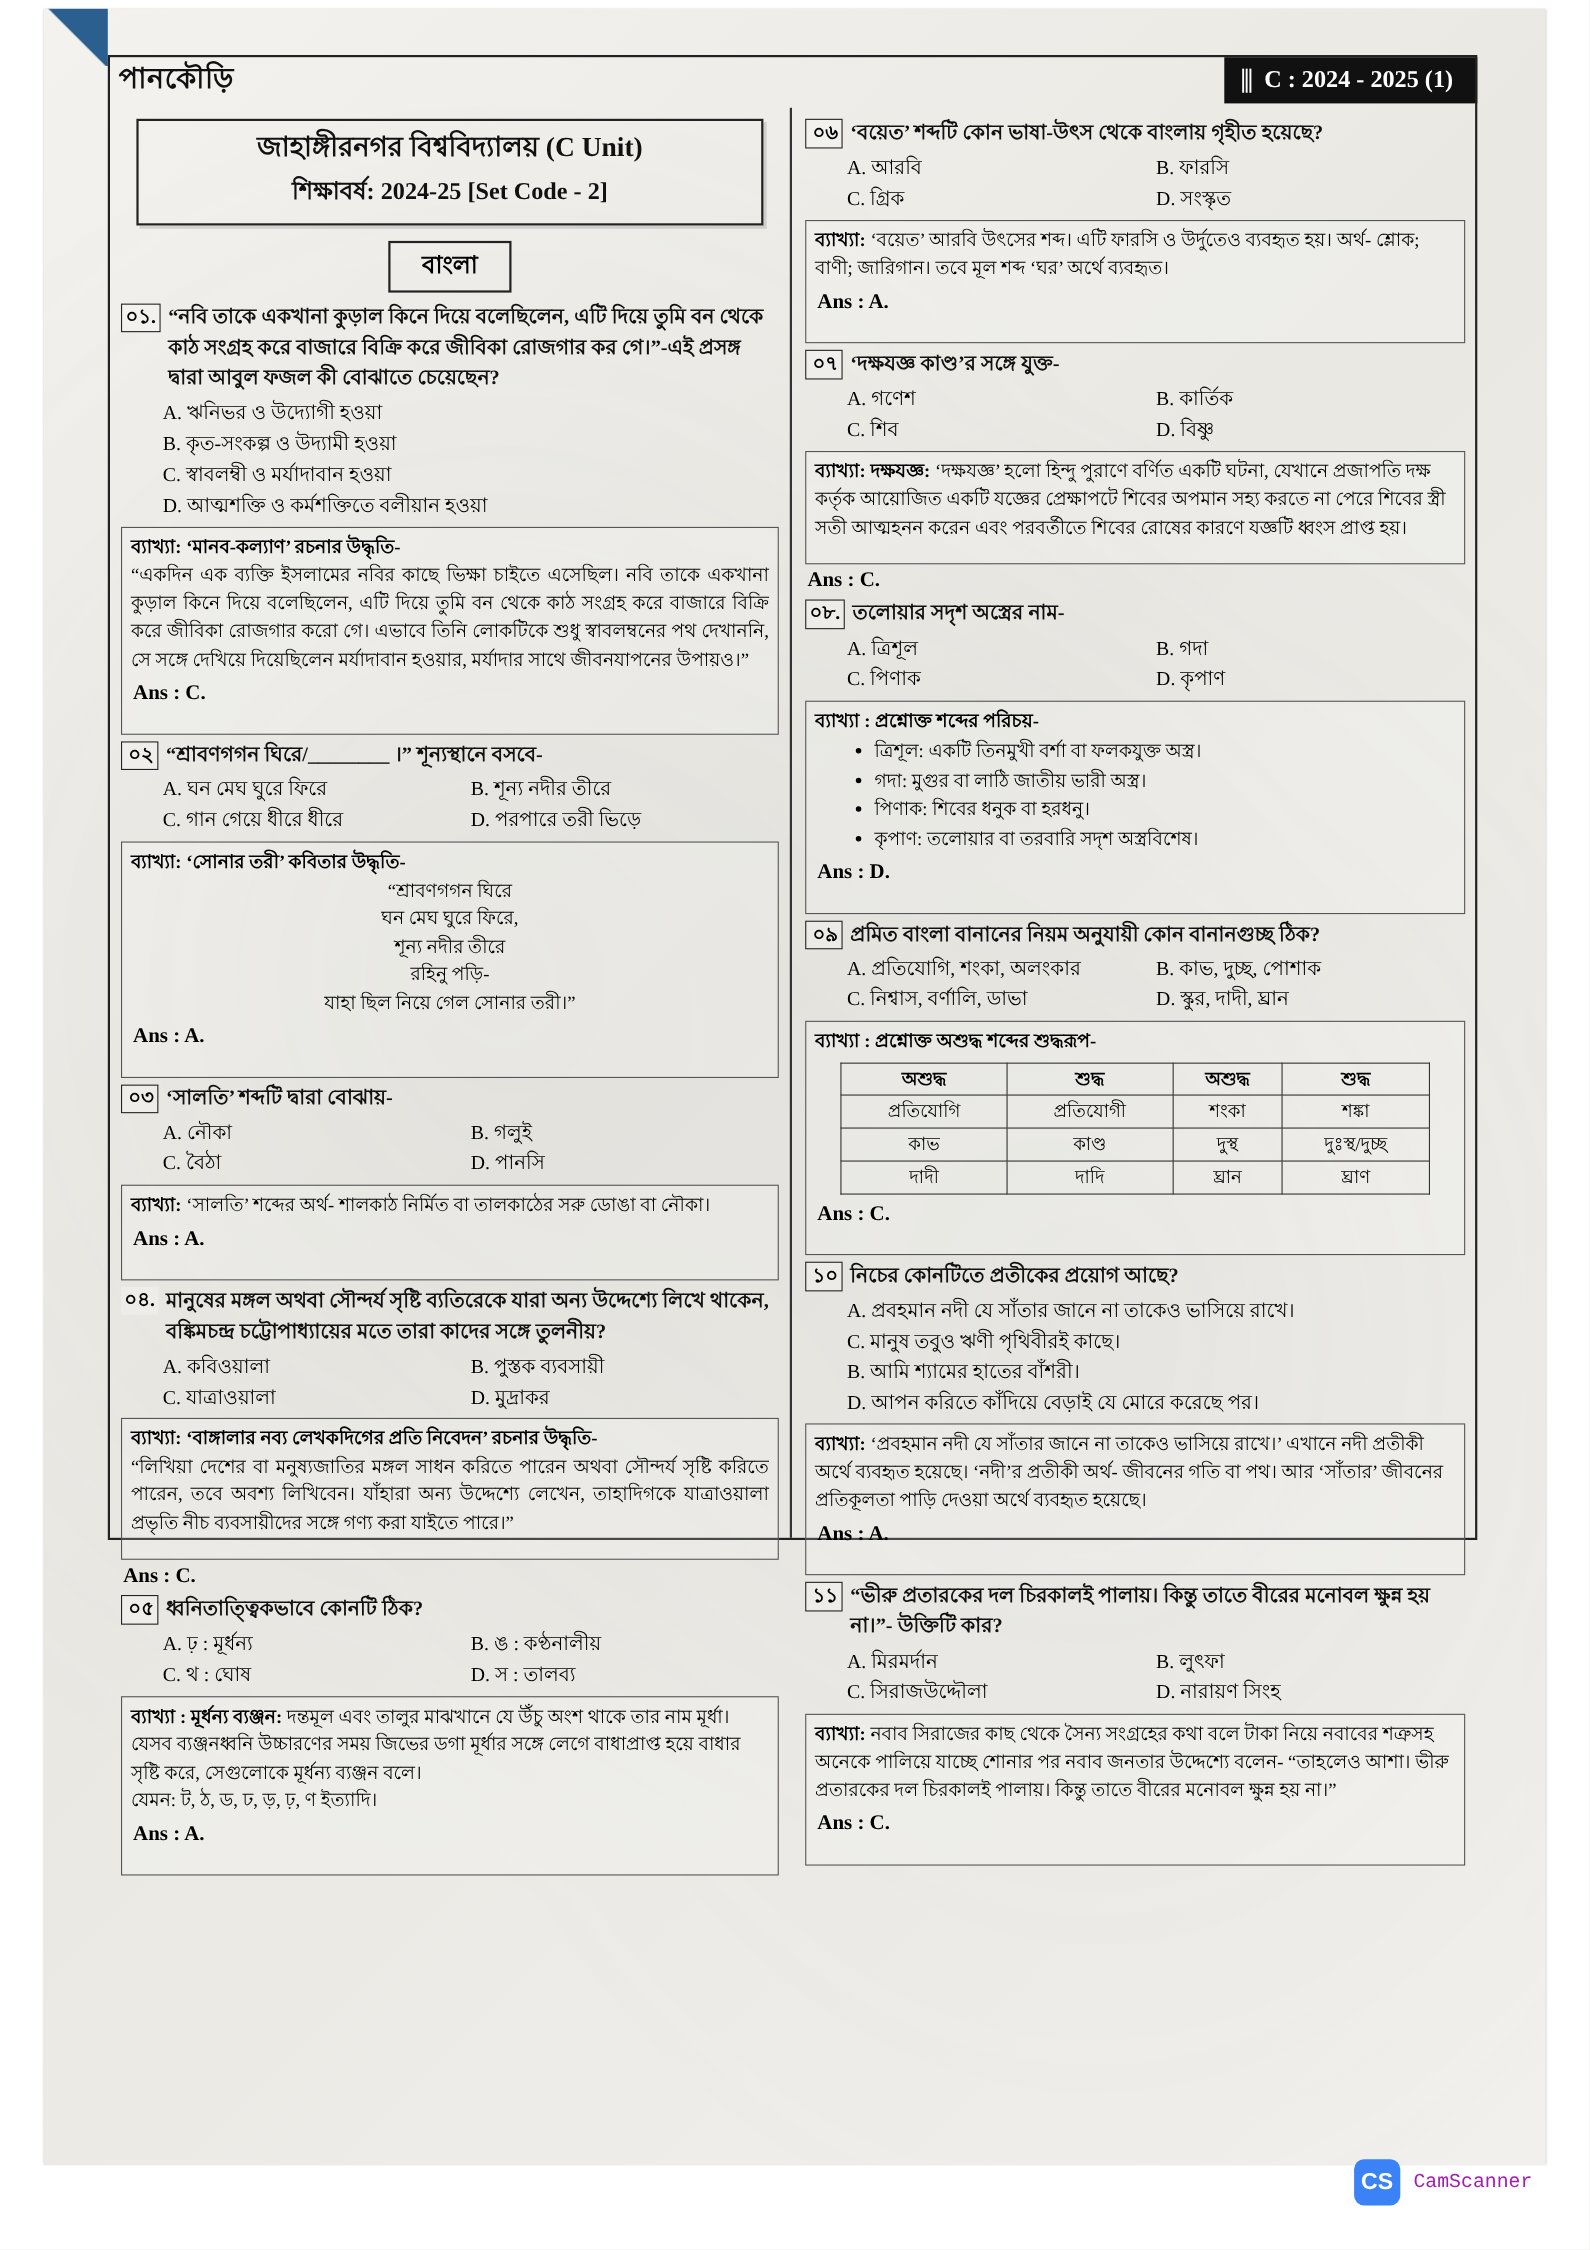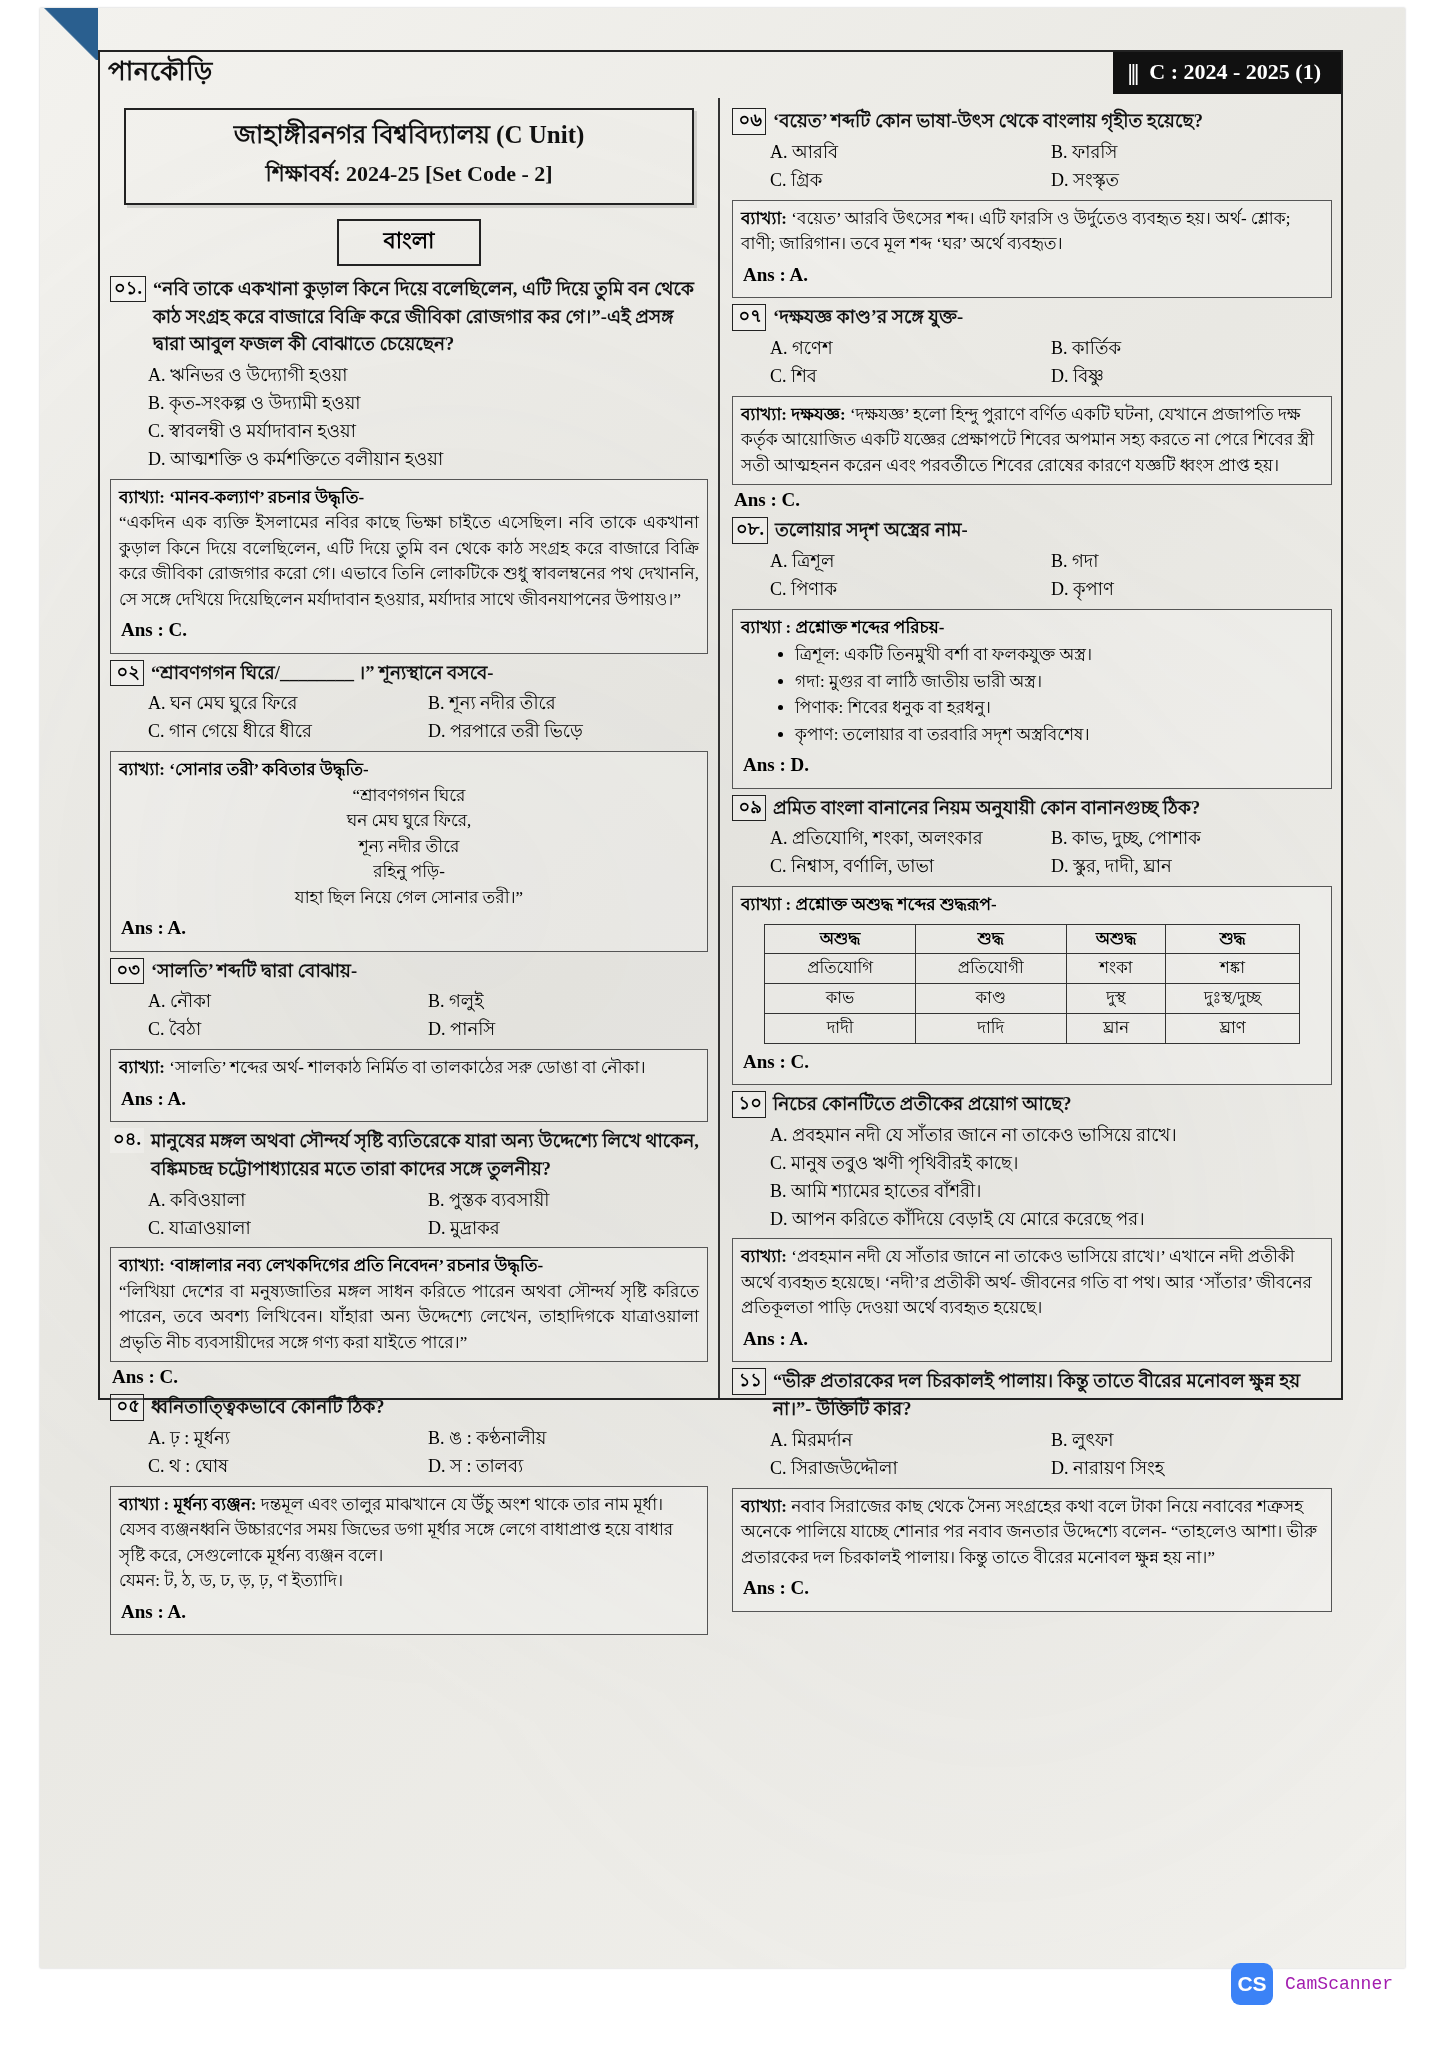--- a/index.html
+++ b/index.html
@@ -72,21 +72,21 @@
     font-family: "Liberation Serif", serif;
     font-weight: bold; font-size: 25px; color: #111; line-height: 1.35;
   }
   .title-box .t2 {
     font-family: "Liberation Serif", serif;
     font-weight: bold; font-size: 22px; color: #111; margin-top: 4px;
   }
   .subject {
     margin: 14px auto 10px;
     border: 2px solid #222;
-    width: 144px; text-align: center;
+    width: 112px; text-align: center;
     font-family: "Liberation Serif", serif;
     font-weight: bold; font-size: 22px; padding: 2px 0 4px;
   }
 
   .q { margin: 6px 0 0 0; }
   .qhead { display: flex; align-items: flex-start; gap: 7px; }
   .qnum {
     border: 1.5px solid #222; min-width: 34px; text-align: right;
     font-family: "Liberation Serif", serif; font-weight: bold;
     font-size: 18px; padding: 1px 3px 2px; line-height: 1.2;
@@ -98,21 +98,21 @@
     font-size: 18.5px; line-height: 1.5; color: #111; font-weight: bold;
     flex: 1;
   }
   .opts {
     display: flex; flex-wrap: wrap; margin: 3px 0 0 38px;
     font-family: "Liberation Serif", serif; font-size: 18px; line-height: 1.55;
   }
   .opts .o { width: 50%; padding-right: 6px; }
   .opts.stack .o { width: 100%; }
   .expl {
-    border: 1.5px solid #555; margin: 5px 0 0 0; padding: 5px 8px 6px;
+    border: 1.5px solid #555; margin: 5px 0 0 0; padding: 5px 8px 20px;
     background: rgba(255,255,255,.18);
     font-family: "Liberation Serif", serif; font-size: 17px; line-height: 1.5;
   }
   .expl .lead { font-weight: bold; }
   .quote { text-align: justify; }
   .poem { text-align: center; line-height: 1.5; }
   .bul { margin: 2px 0 0 14px; }
   .bul li { margin: 1px 0; }
   .ans {
     font-family: "Liberation Serif", serif; font-weight: bold;

